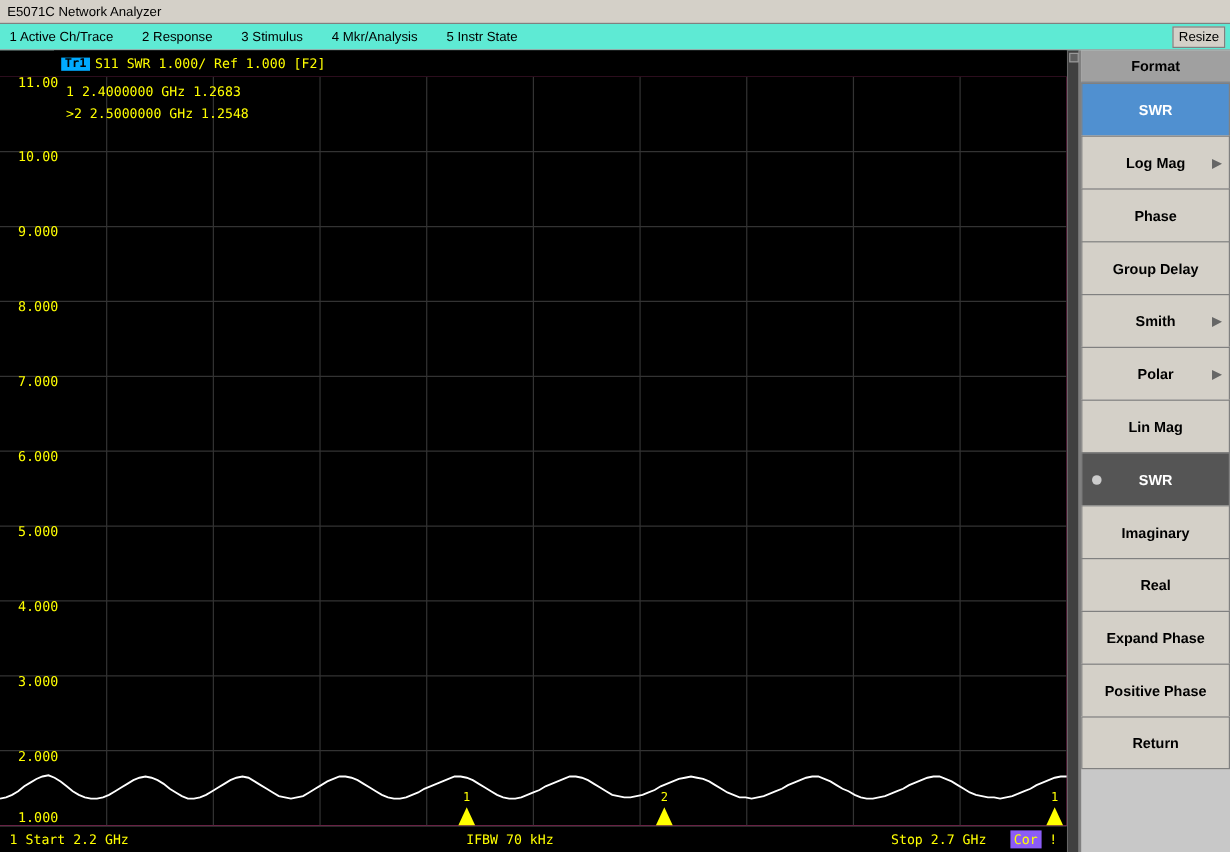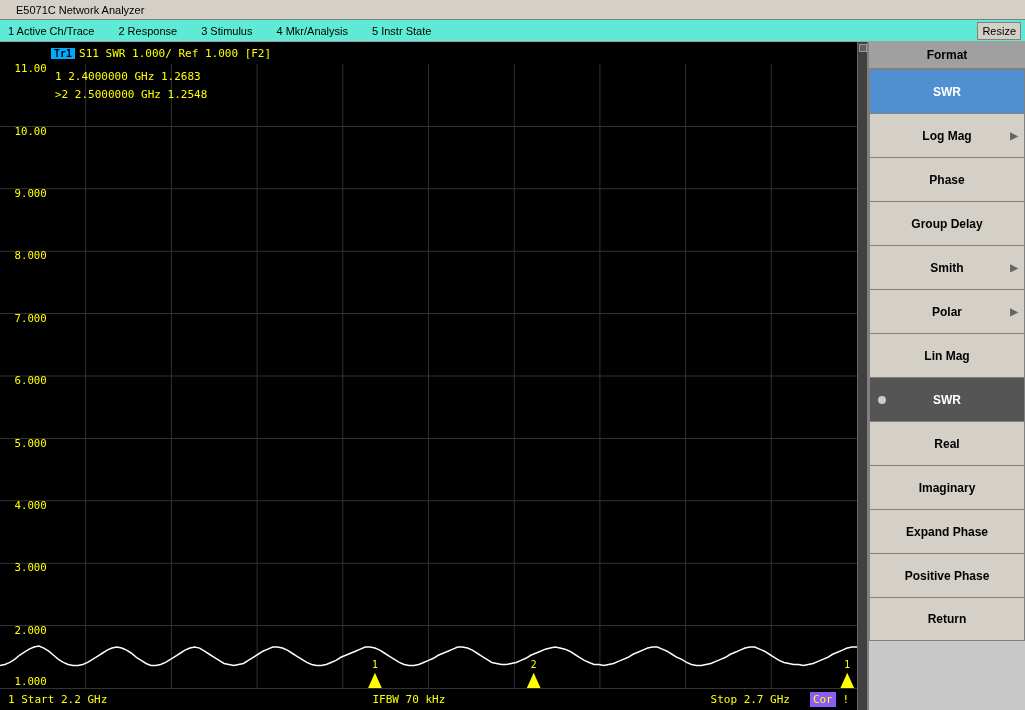--- a/index.html
+++ b/index.html
@@ -10,21 +10,21 @@
       font-family: Arial, sans-serif;
       font-size: 12px;
       overflow: hidden;
     }
 
     #title-bar {
       background: #d4d0c8;
       height: 20px;
       display: flex;
       align-items: center;
-      padding: 0 16px;
+      padding: 0 6px;
       font-size: 11px;
       color: #000;
       border-bottom: 1px solid #808080;
     }
 
     #menu-bar {
       background: #5eead4;
       height: 22px;
       display: flex;
       align-items: center;
@@ -103,21 +103,21 @@
       justify-content: space-between;
       padding: 0 8px;
       color: #ffff00;
       font-size: 11px;
       font-family: monospace;
       border-top: 1px solid #333;
       gap: 24px;
     }
 
     #right-panel {
-      width: 158px;
+      width: 126px;
       background: #c8c8c8;
       display: flex;
       flex-direction: column;
       border-left: 2px solid #808080;
     }
 
     .panel-btn {
       background: #d4d0c8;
       border: 1px solid #808080;
       border-bottom: none;
@@ -288,25 +288,25 @@
     <div class="panel-btn">
       <span>Lin Mag</span>
     </div>
 
     <div class="panel-btn" style="background:#555;color:#fff;position:relative;">
       <span style="position:absolute;left:8px;width:8px;height:8px;border-radius:50%;background:#ccc;display:inline-block;"></span>
       <span>SWR</span>
     </div>
 
     <div class="panel-btn">
+      <span>Imaginary</span>
+    </div>
+
+    <div class="panel-btn">
       <span>Real</span>
-    </div>
-
-    <div class="panel-btn">
-      <span>Imaginary</span>
     </div>
 
     <div class="panel-btn">
       <span>Expand Phase</span>
     </div>
 
     <div class="panel-btn">
       <span>Positive Phase</span>
     </div>
 

